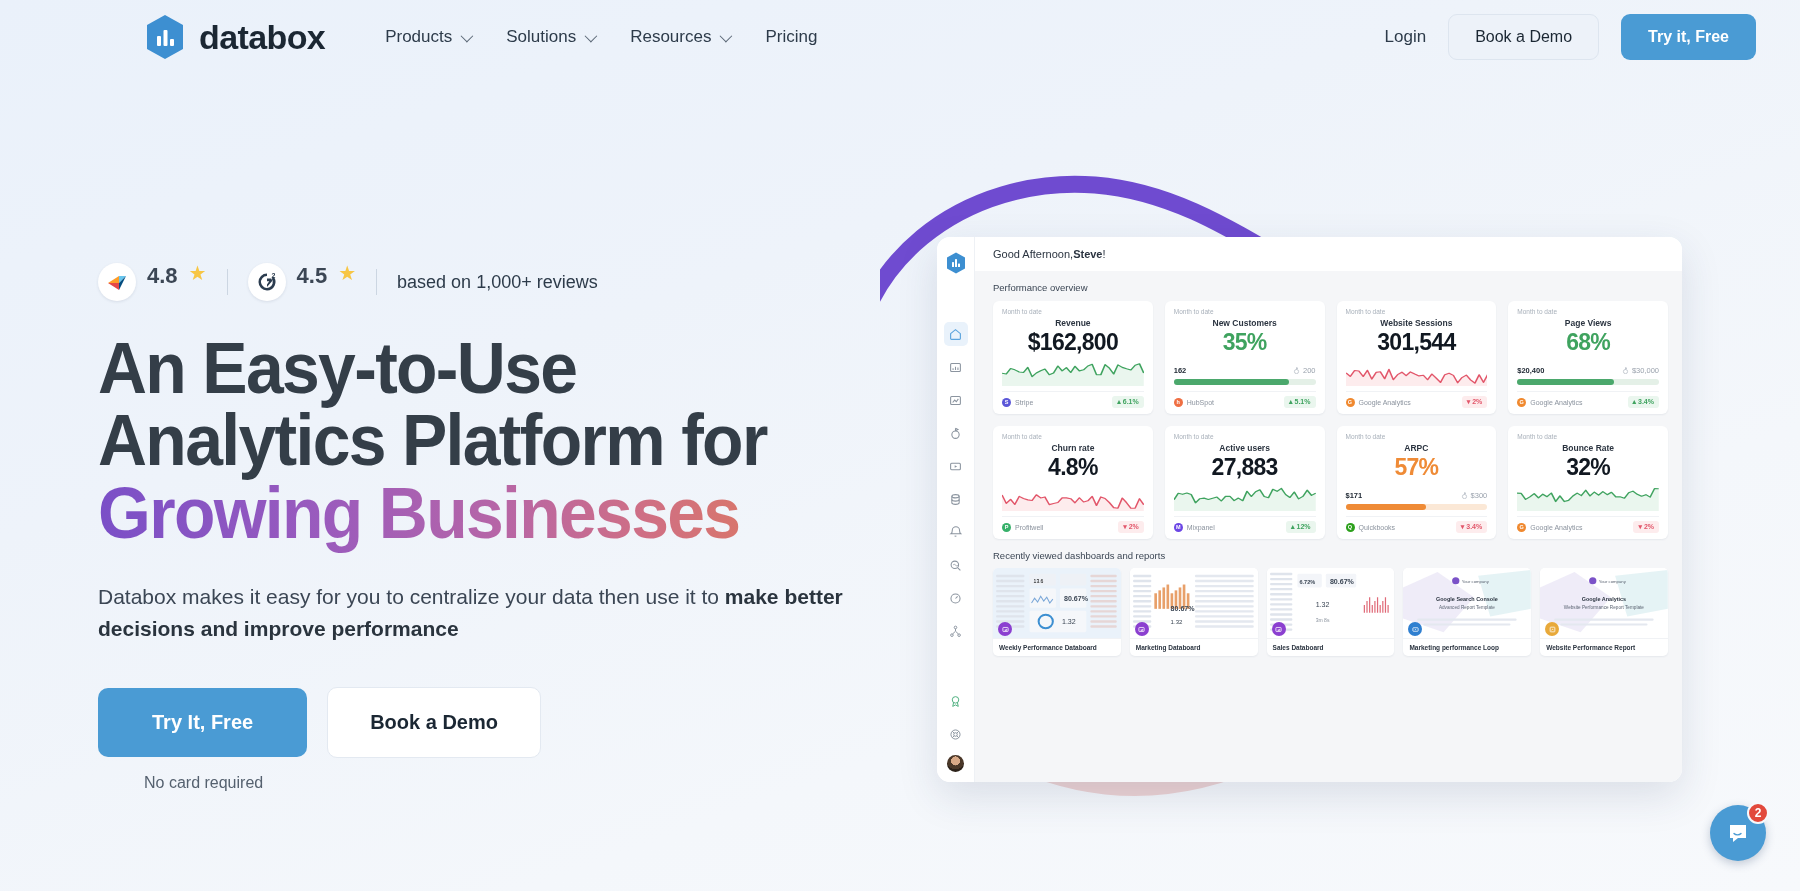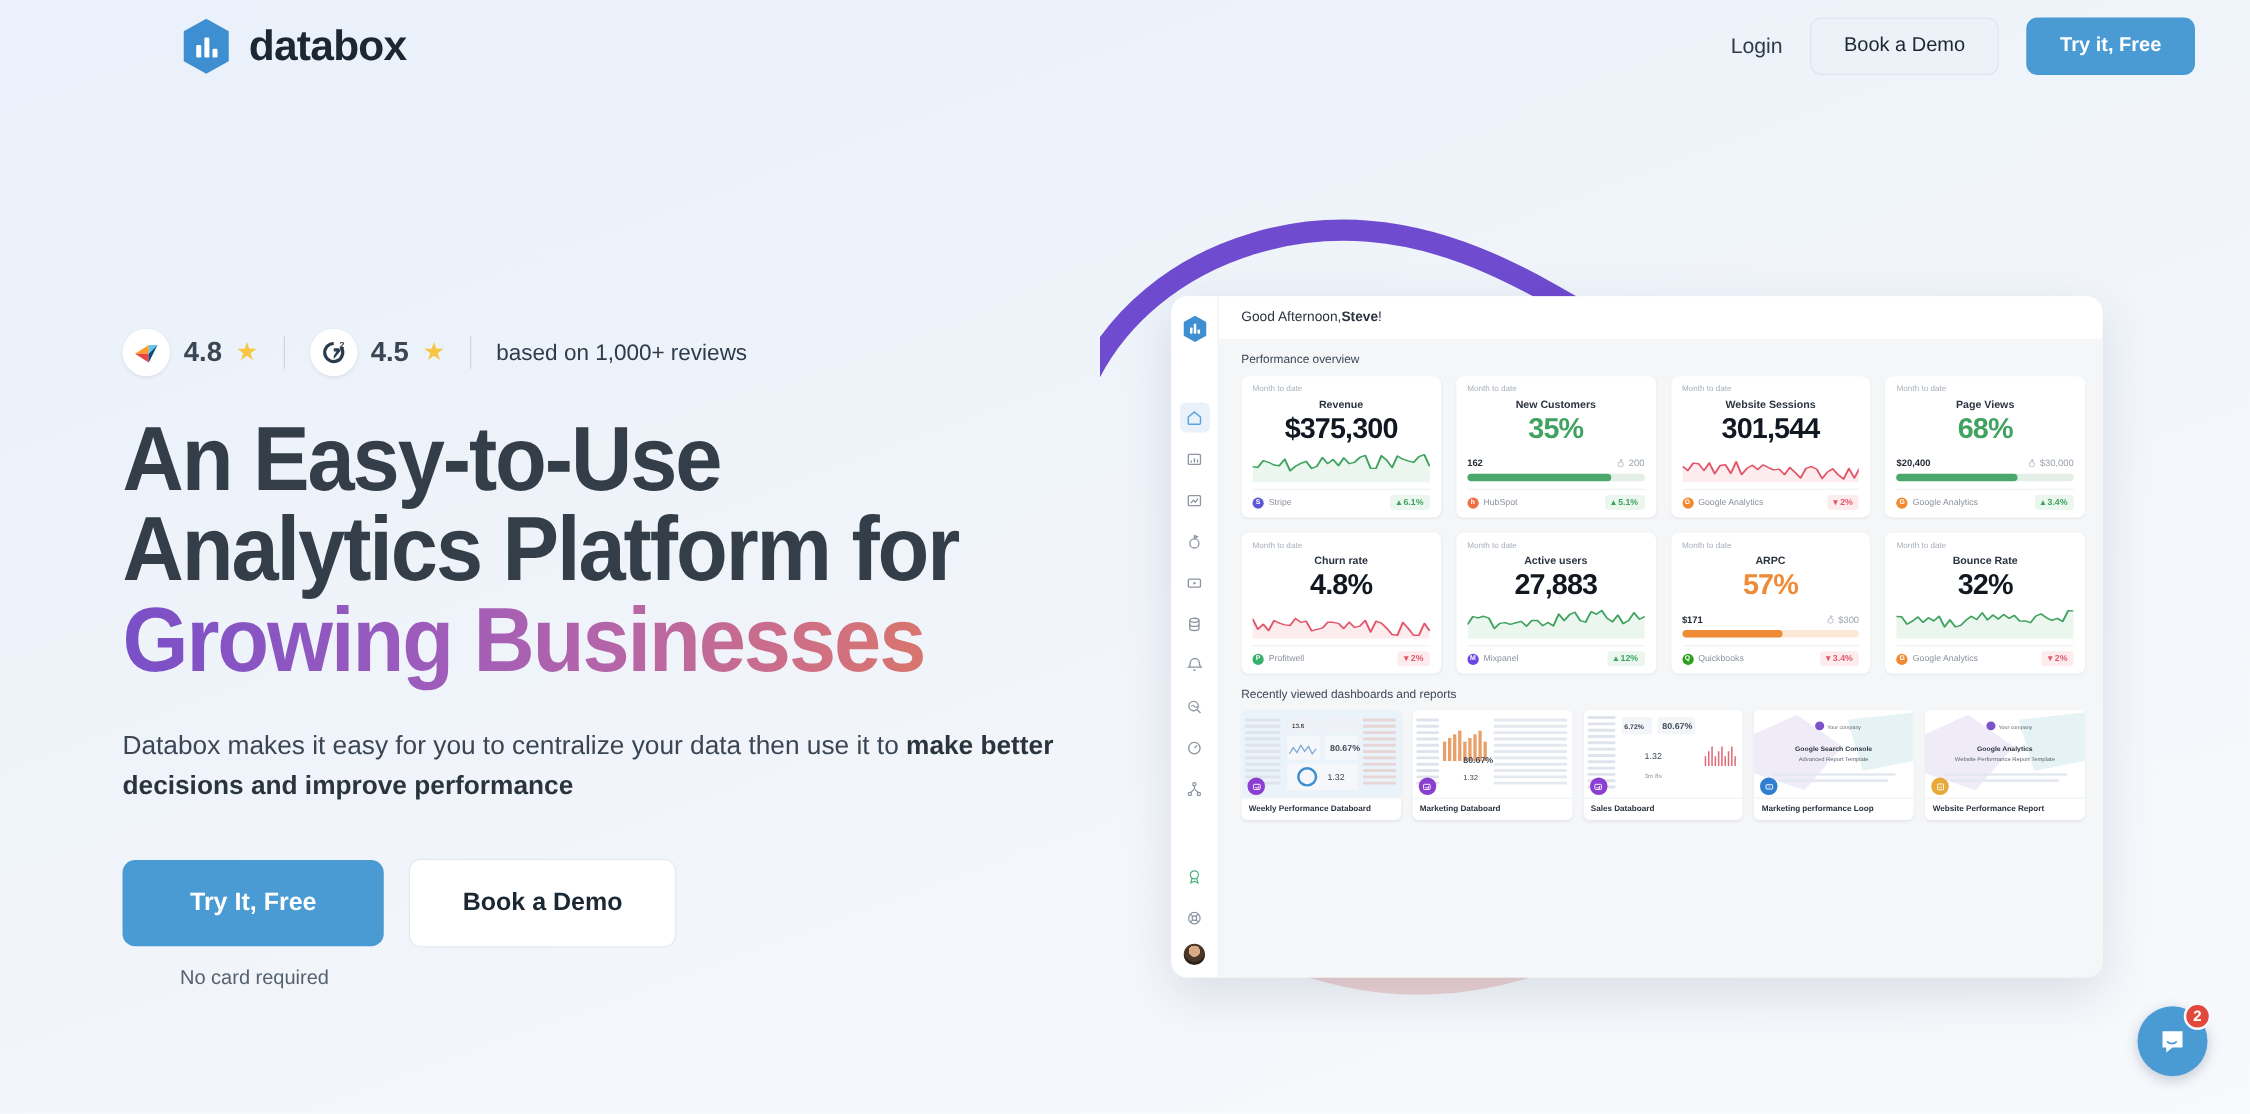--- a/index.html
+++ b/index.html
@@ -60,21 +60,21 @@
     cursor: pointer;
   }
 
   
   .hero-left {
     position: absolute;
     left: 98px; top: 262px;
     width: 820px;
   }
   .ratings { display: flex; align-items: center; gap: 0; height: 40px; }
-  .rating-grp { display: flex; align-items: center; gap: 11px; }
+  .rating-grp { display: flex; gap: 11px; }
   .rating-badge {
     width: 38px; height: 38px; border-radius: 50%;
     background: #fff;
     display: flex; align-items: center; justify-content: center;
     box-shadow: 0 1px 3px rgba(20,40,70,.10);
   }
   .rating-val { font-size: 22px; font-weight: 700; color: #3b4654; }
   .star { color: #f7c645; font-size: 20px; line-height: 1; }
   .rating-sep {
     width: 1px; height: 26px; background: #ccd6e2; margin: 0 20px;
@@ -283,20 +283,37 @@
       <svg width="42" height="46" viewBox="0 0 42 46">
         <path d="M21 1 L39 11 V35 L21 45 L3 35 V11 Z" fill="#3d8fd1"></path>
         <rect x="13" y="22" width="4" height="10" rx="1" fill="#fff"></rect>
         <rect x="19.5" y="16" width="4" height="16" rx="1" fill="#fff"></rect>
         <rect x="26" y="25" width="4" height="7" rx="1" fill="#fff"></rect>
       </svg>
     </div>
     <div class="logo-text">databox</div>
   </div>
 
+  <div class="nav">
+    <div class="nav-item">
+      <span>Products</span>
+      <span class="chev"></span>
+    </div>
+    <div class="nav-item">
+      <span>Solutions</span>
+      <span class="chev"></span>
+    </div>
+    <div class="nav-item">
+      <span>Resources</span>
+      <span class="chev"></span>
+    </div>
+    <div class="nav-item">
+      <span>Pricing</span>
+    </div>
+  </div>
 
   <div class="header-right">
     <div class="login-link">Login</div>
     <div class="btn-demo-hdr">Book a Demo</div>
     <div class="btn-try-hdr">Try it, Free</div>
   </div>
 </div>
 
 <div class="hero-left">
 
@@ -458,21 +475,21 @@
         <span>!</span>
     </div>
 
     <div class="dash-body">
       <div class="sec-title">Performance overview</div>
 
       <div class="kpi-grid" id="kpi-grid">
           <div class="kpi">
     <div class="kpi-period">Month to date</div>
     <div class="kpi-name">Revenue</div>
-    <div class="kpi-value ">$375,300</div>
+    <div class="kpi-value ">$162,800</div>
     <div class="spark"><svg viewBox="0 0 140 40" preserveAspectRatio="none" style="width:100%;height:100%">
     <path d="M0.0 21.8 L4.2 22.8 L8.5 15.0 L12.7 16.9 L17.0 20.0 L21.2 20.8 L25.5 13.4 L29.7 26.6 L33.9 21.4 L38.2 18.2 L42.4 15.8 L46.7 23.9 L50.9 21.5 L55.2 11.5 L59.4 18.4 L63.6 13.7 L67.9 20.7 L72.1 11.9 L76.4 18.4 L80.6 16.9 L84.8 11.4 L89.1 9.0 L93.3 23.7 L97.6 23.9 L101.8 9.4 L106.1 14.6 L110.3 22.9 L114.5 9.8 L118.8 13.4 L123.0 15.3 L127.3 17.1 L131.5 10.3 L135.8 8.2 L140.0 21.6 L140 40 L0 40 Z" fill="#eaf6ee"></path>
     <path d="M0.0 21.8 L4.2 22.8 L8.5 15.0 L12.7 16.9 L17.0 20.0 L21.2 20.8 L25.5 13.4 L29.7 26.6 L33.9 21.4 L38.2 18.2 L42.4 15.8 L46.7 23.9 L50.9 21.5 L55.2 11.5 L59.4 18.4 L63.6 13.7 L67.9 20.7 L72.1 11.9 L76.4 18.4 L80.6 16.9 L84.8 11.4 L89.1 9.0 L93.3 23.7 L97.6 23.9 L101.8 9.4 L106.1 14.6 L110.3 22.9 L114.5 9.8 L118.8 13.4 L123.0 15.3 L127.3 17.1 L131.5 10.3 L135.8 8.2 L140.0 21.6" stroke="#3fa35f" stroke-width="1.6" fill="none" stroke-linejoin="round"></path>
   </svg></div>
     <div class="kpi-foot">
       <span class="src">
         <span class="src-dot" style="background:#5b57d8">S</span>Stripe
       </span>
       <span class="delta up">▴ 6.1%</span>
     </div>

